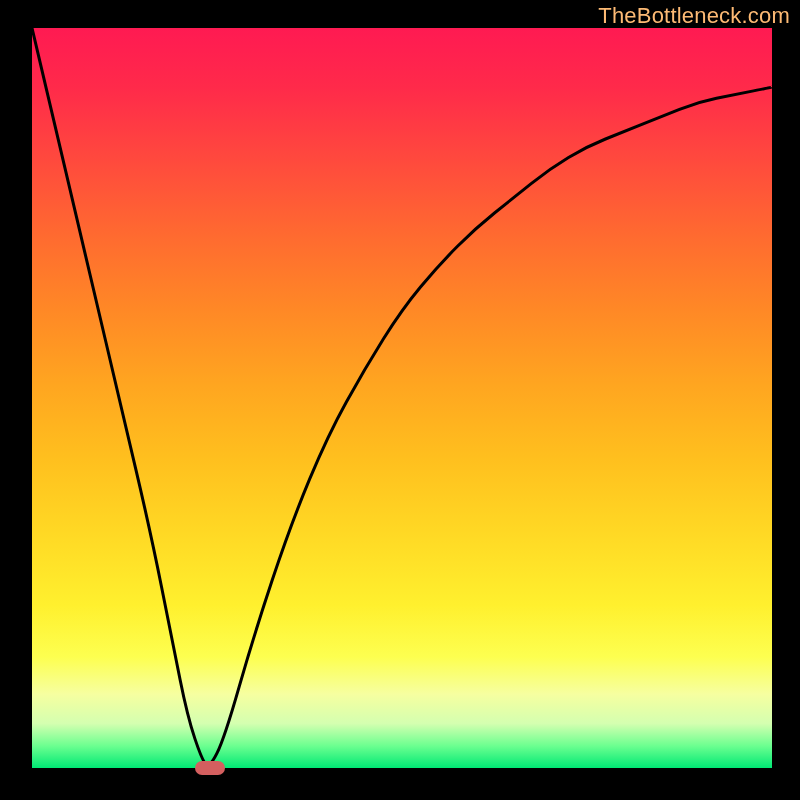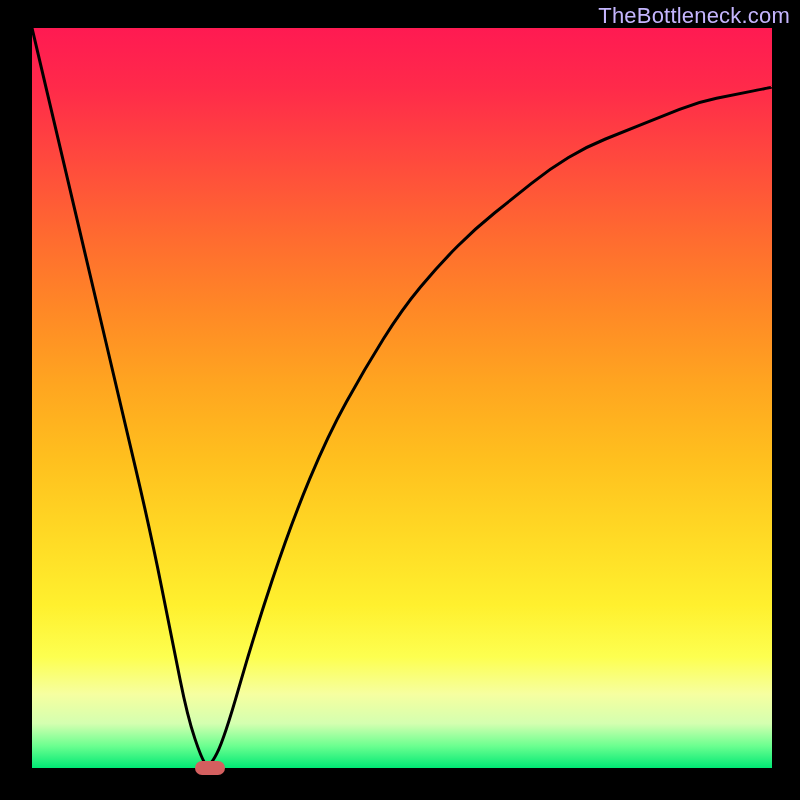--- a/index.html
+++ b/index.html
@@ -38,21 +38,21 @@
       #f6ffa0 90%,
       #d4ffb0 94%,
       #6cff90 97%,
       #00e874 100%
     );
   }
   .watermark {
     position: absolute;
     top: 3px;
     right: 10px;
-    color: #c4b5fd;
+    color: #fdba74;
     font-size: 22px;
     font-weight: 500;
     letter-spacing: 0.2px;
   }
   svg.curve {
     position: absolute;
     left: 0;
     top: 0;
     width: 740px;
     height: 740px;

